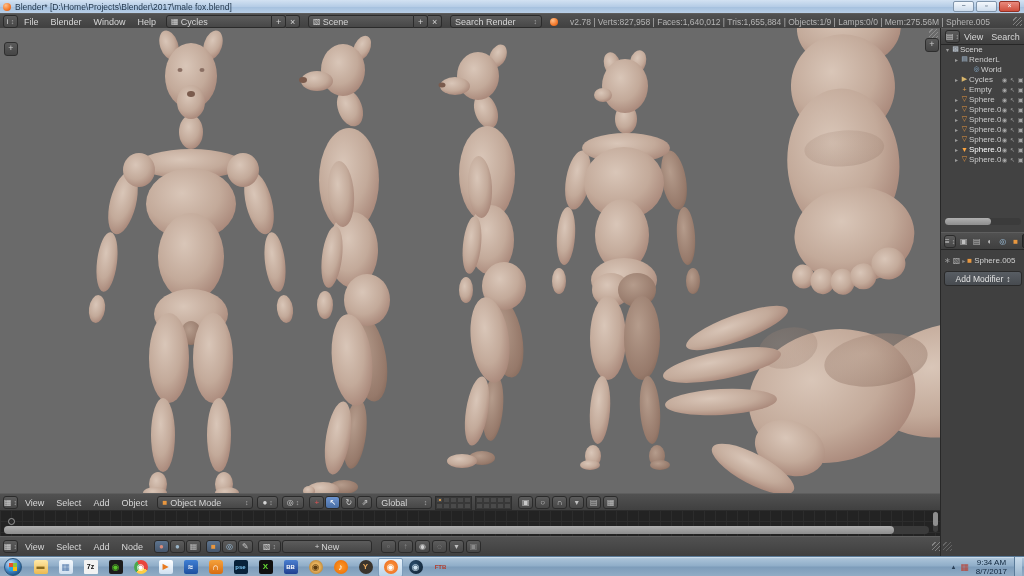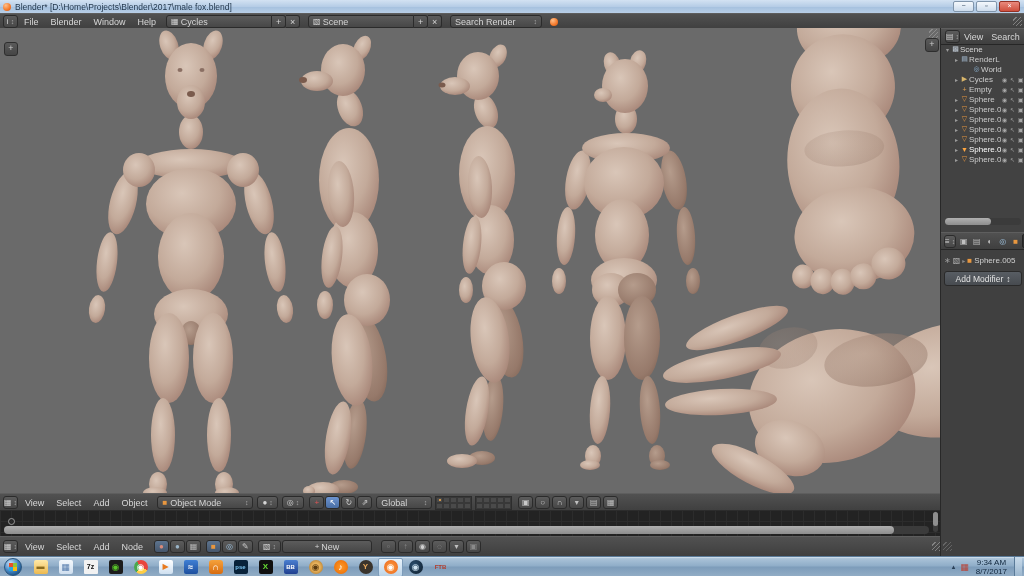--- a/index.html
+++ b/index.html
@@ -142,20 +142,21 @@
       <span class="icon9">▧</span>
       <span>Scene</span>
     </span>
     <span class="bbtn sq joined-r">+</span>
     <span class="bbtn sq joined-r">×</span>
     <span class="bbtn" style="width:82px;margin-left:8px;justify-content:space-between;">
       <span>Search Render</span>
         <span class="udar">↕</span>
     </span>
     <span class="tb-logo" style="margin-left:8px;"></span>
+    <span class="statstxt">v2.78 | Verts:827,958 | Faces:1,640,012 | Tris:1,655,884 | Objects:1/9 | Lamps:0/0 | Mem:275.56M | Sphere.005</span>
     <span class="grip" style="margin-left:auto;margin-right:2px;"></span>
   </div>
 
   <div class="abs vp">
     <svg width="940" height="465" viewBox="0 0 940 465">
       <defs>
         <radialGradient id="gS" cx="0.4" cy="0.35" r="0.85">
           <stop offset="0" stop-color="#d9c6b8"></stop>
             <stop offset="0.5" stop-color="#c3aa9a"></stop>
           <stop offset="0.8" stop-color="#a9887a"></stop>

